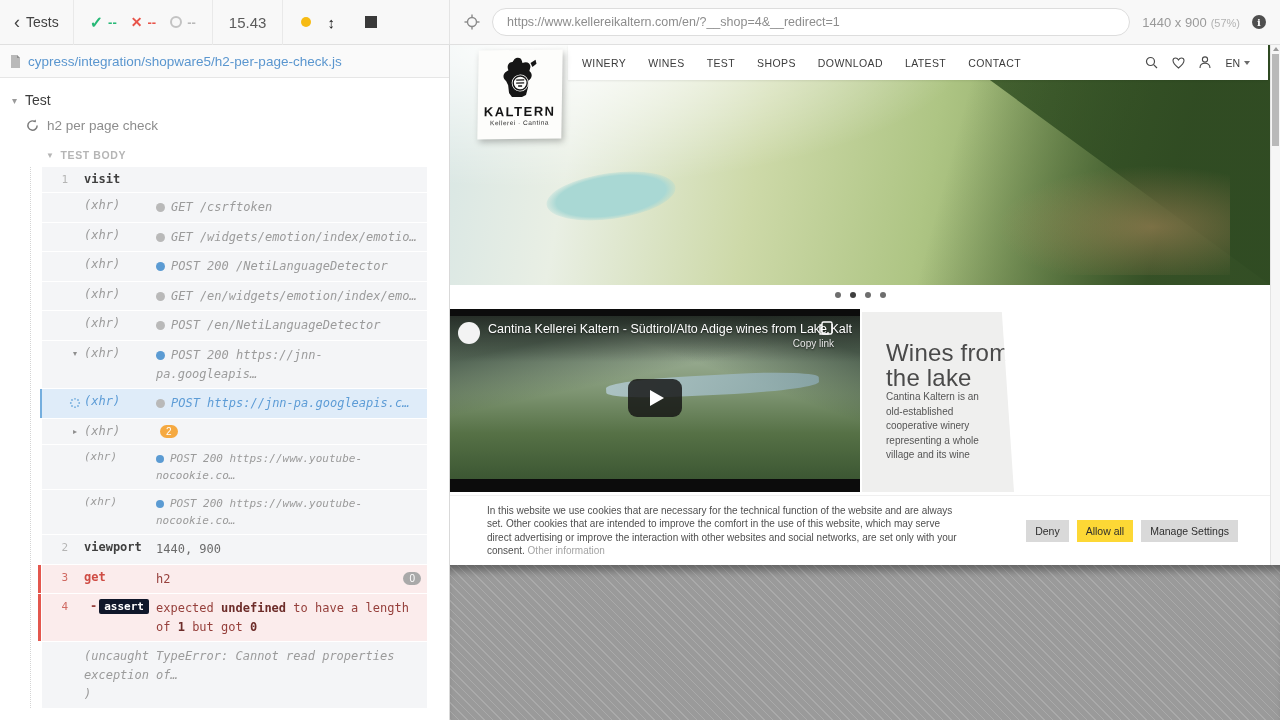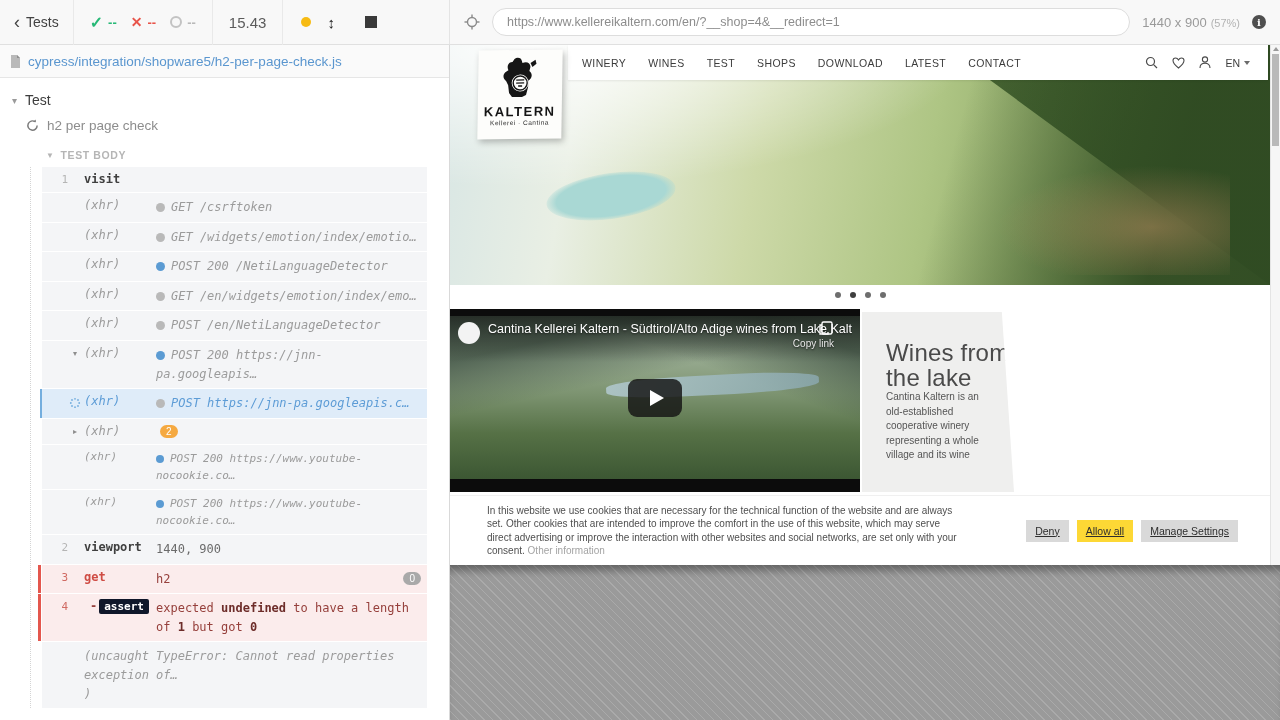--- a/index.html
+++ b/index.html
@@ -161,21 +161,21 @@
   .wines-panel { position:absolute; left:412px; top:267px; width:152px; height:180px; background:#efefee;
     clip-path:polygon(0 0, 92% 0, 100% 100%, 0 100%); padding:28px 0 0 24px; }
   .wines-h { font-size:24px; line-height:1.05; color:#4a4a4a; letter-spacing:0.2px; }
   .wines-p { margin-top:0; font-size:10px; line-height:1.45; color:#555; width:100px; }
 
   .cookie { position:absolute; left:0; top:450px; width:820px; height:70px; background:#fff;
     border-top:1px solid #f0f0f0; display:flex; align-items:center; }
   .cookie-text { margin-left:37px; width:470px; font-size:10px; line-height:1.35; color:#4f4f4f; }
   .cookie-more { color:#a3a3a3; cursor:pointer; }
   .cookie-btns { margin-left:auto; margin-right:32px; display:flex; gap:8px; }
-  .cbtn { font-size:10.5px; color:#2e2e2e; background:#d9d9d9; padding:5px 9px; border:none; cursor:pointer;text-decoration:underline; }
+  .cbtn { font-size:10.5px; color:#2e2e2e; background:#d9d9d9; padding:5px 9px; border:none; cursor:pointer; }
   .cbtn.yellow { background:#fdd835; }
 
   .aut-scroll { position:absolute; left:820px; top:0; width:10px; height:520px; background:#f6f6f6;
     border-left:1px solid #e4e4e4; }
   .aut-thumb { position:absolute; left:1px; top:9px; width:7px; height:92px; background:#b9b9b9; cursor:pointer; }
   .aut-up { position:absolute; left:2px; top:2px; width:0; height:0;
     border-left:3px solid transparent; border-right:3px solid transparent; border-bottom:4px solid #9a9a9a; }
 </style>
 </head>
 <body>

